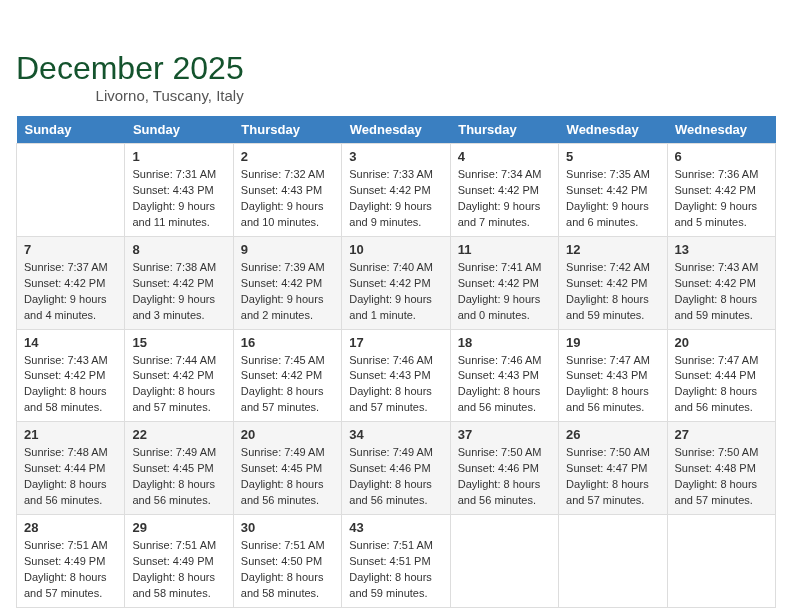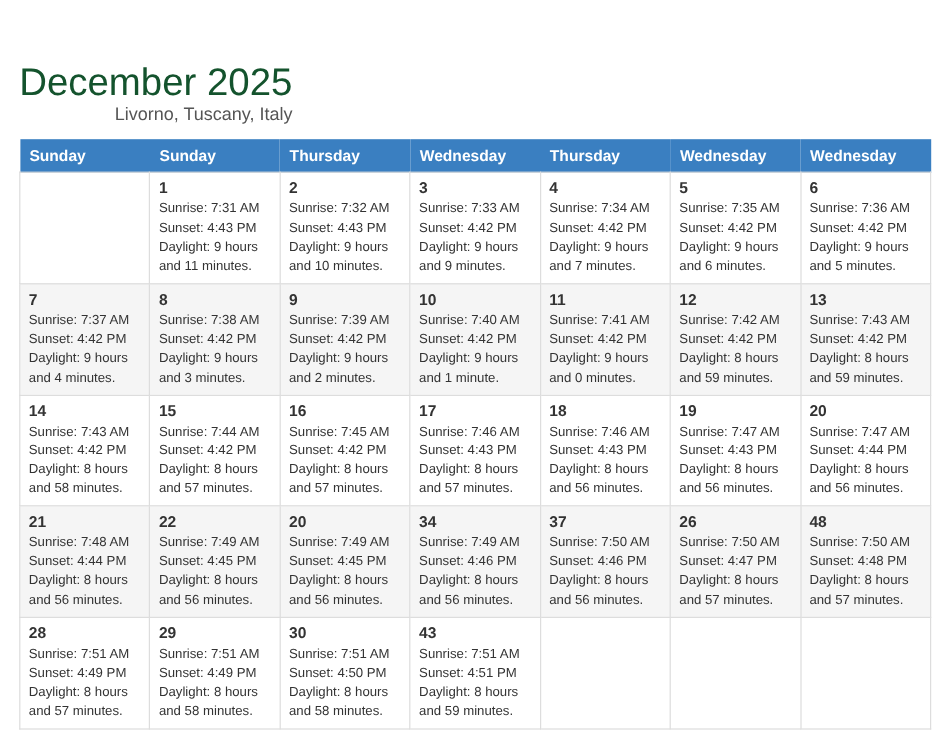--- a/index.html
+++ b/index.html
@@ -207,21 +207,21 @@
         </td>
         <td>
           <span class="day-num">37</span>
           <div class="cell-info">Sunrise: 7:50 AM<br>Sunset: 4:46 PM<br>Daylight: 8 hours and 56 minutes.</div>
         </td>
         <td>
           <span class="day-num">26</span>
           <div class="cell-info">Sunrise: 7:50 AM<br>Sunset: 4:47 PM<br>Daylight: 8 hours and 57 minutes.</div>
         </td>
         <td>
-          <span class="day-num">48</span>
+          <span class="day-num">27</span>
           <div class="cell-info">Sunrise: 7:50 AM<br>Sunset: 4:48 PM<br>Daylight: 8 hours and 57 minutes.</div>
         </td>
       </tr>
       <tr>
         <td>
           <span class="day-num">28</span>
           <div class="cell-info">Sunrise: 7:51 AM<br>Sunset: 4:49 PM<br>Daylight: 8 hours and 57 minutes.</div>
         </td>
         <td>
           <span class="day-num">29</span>

